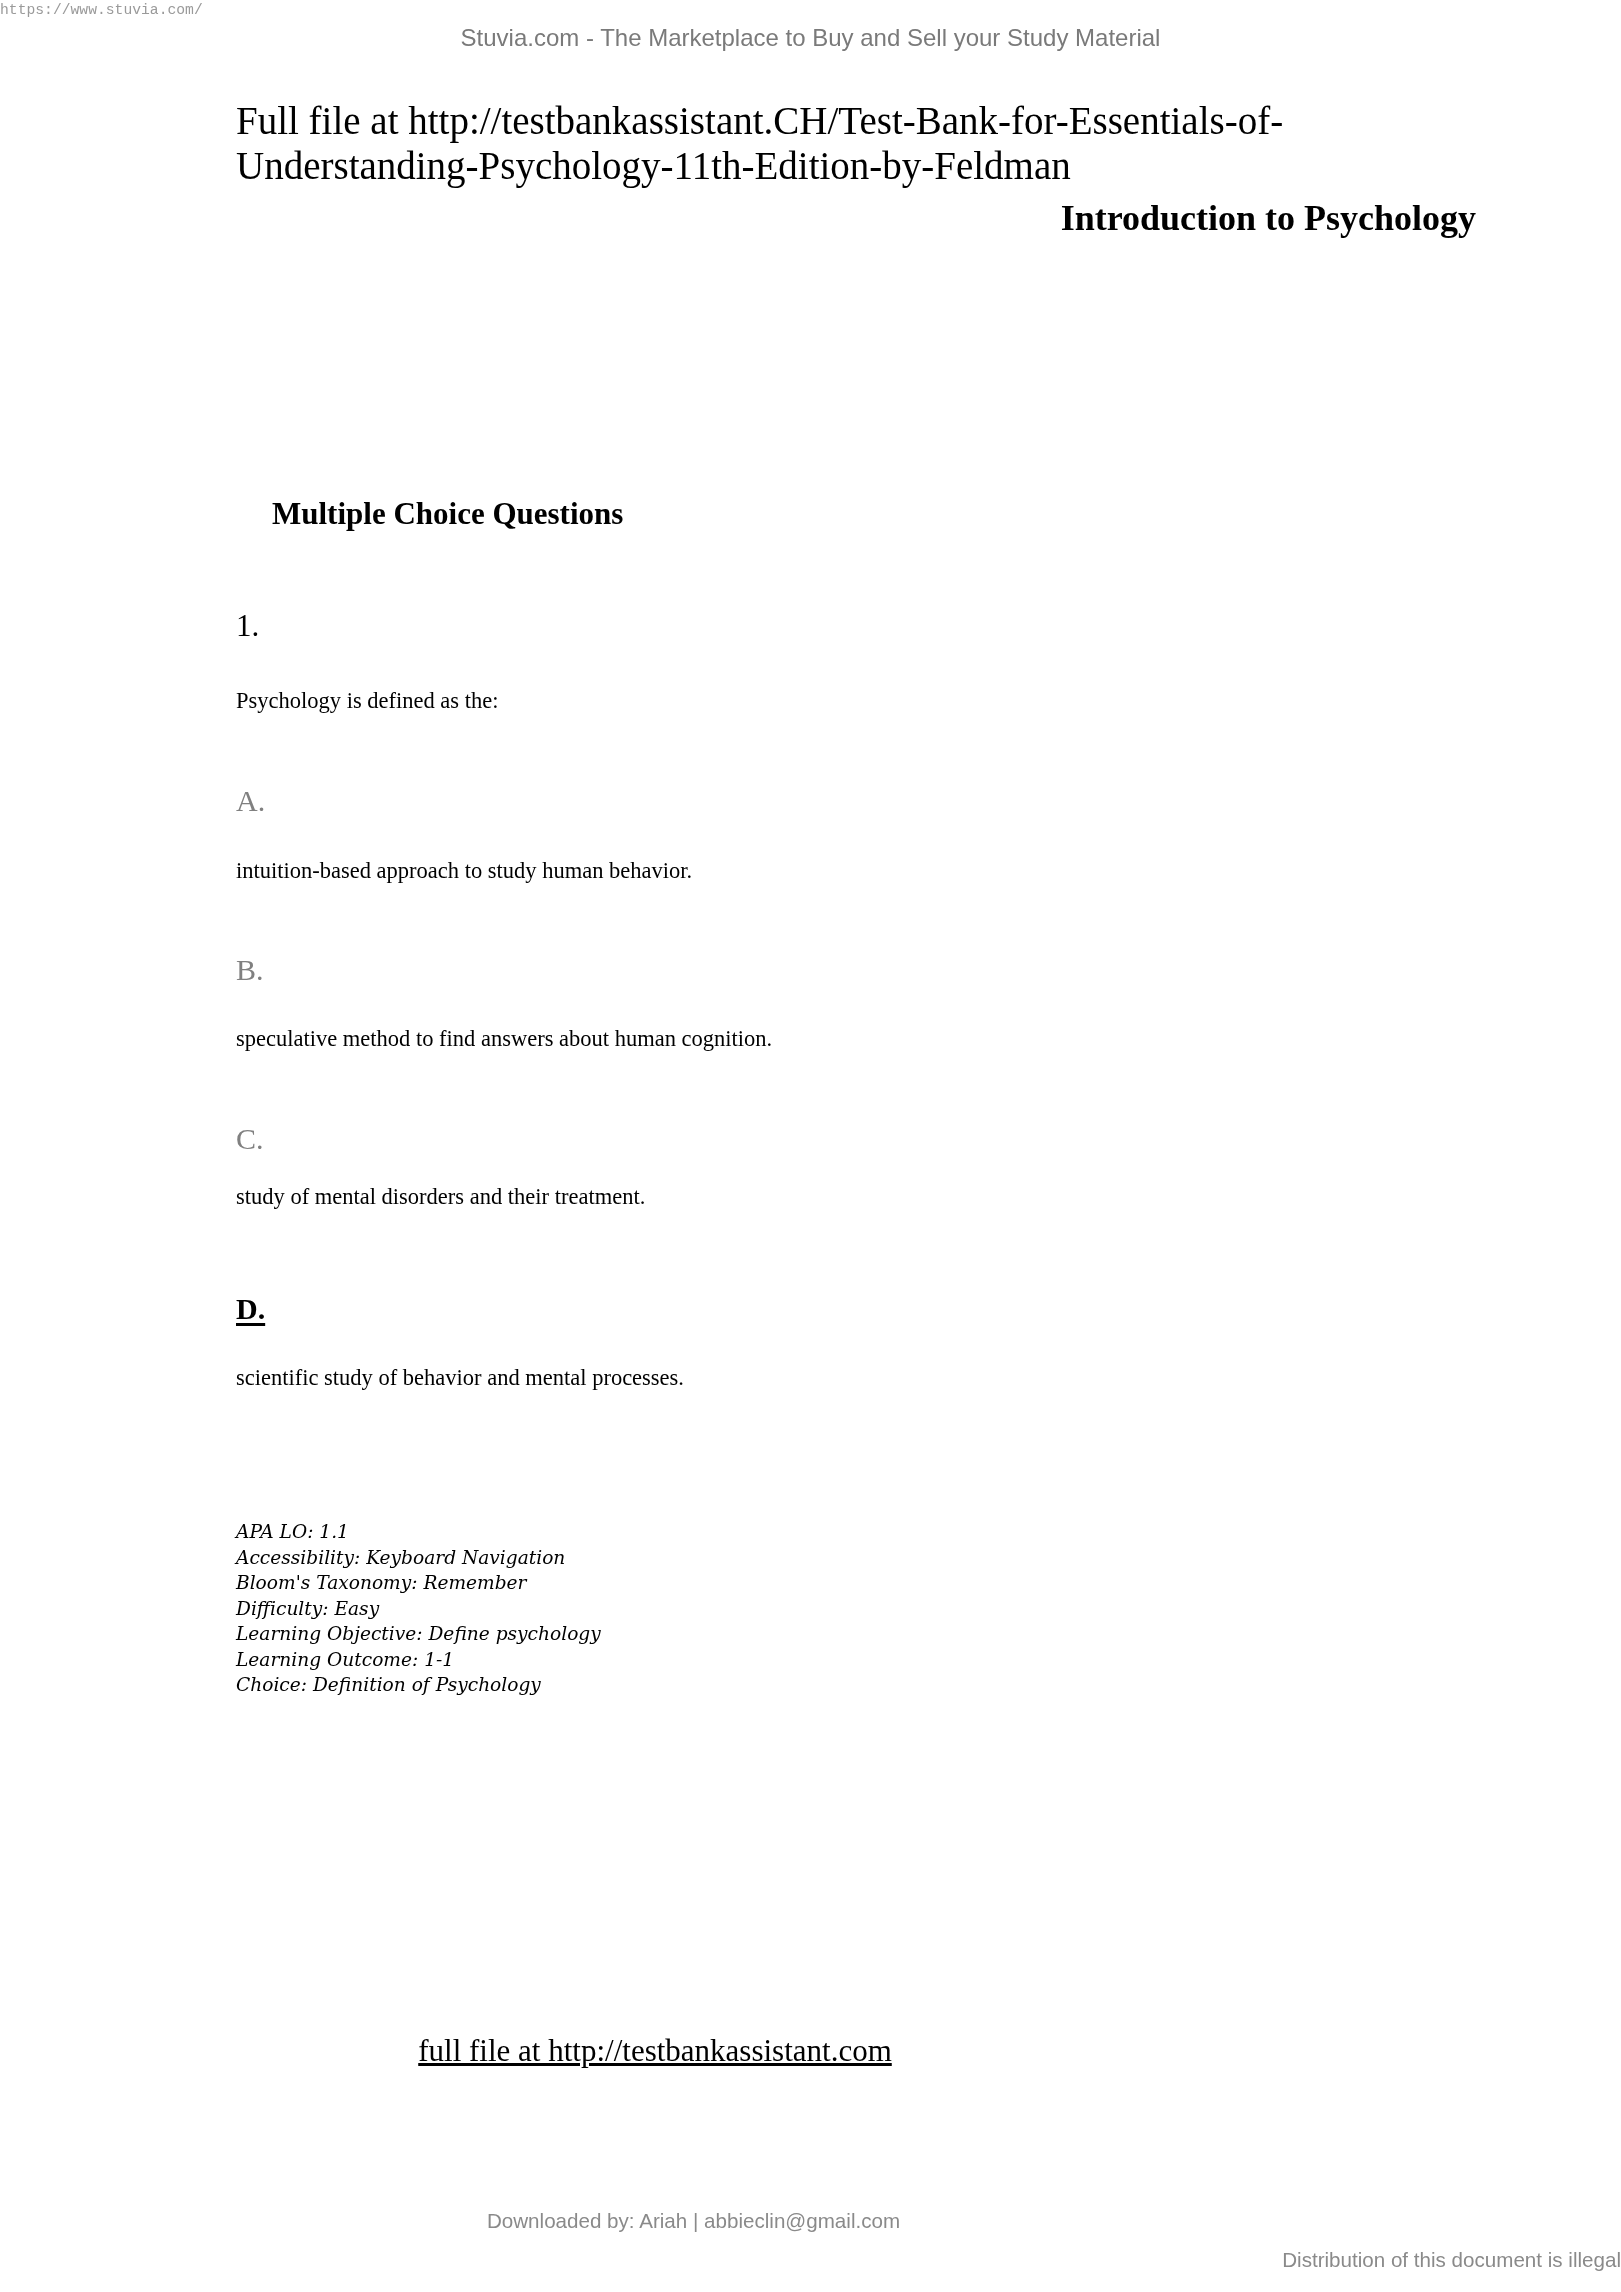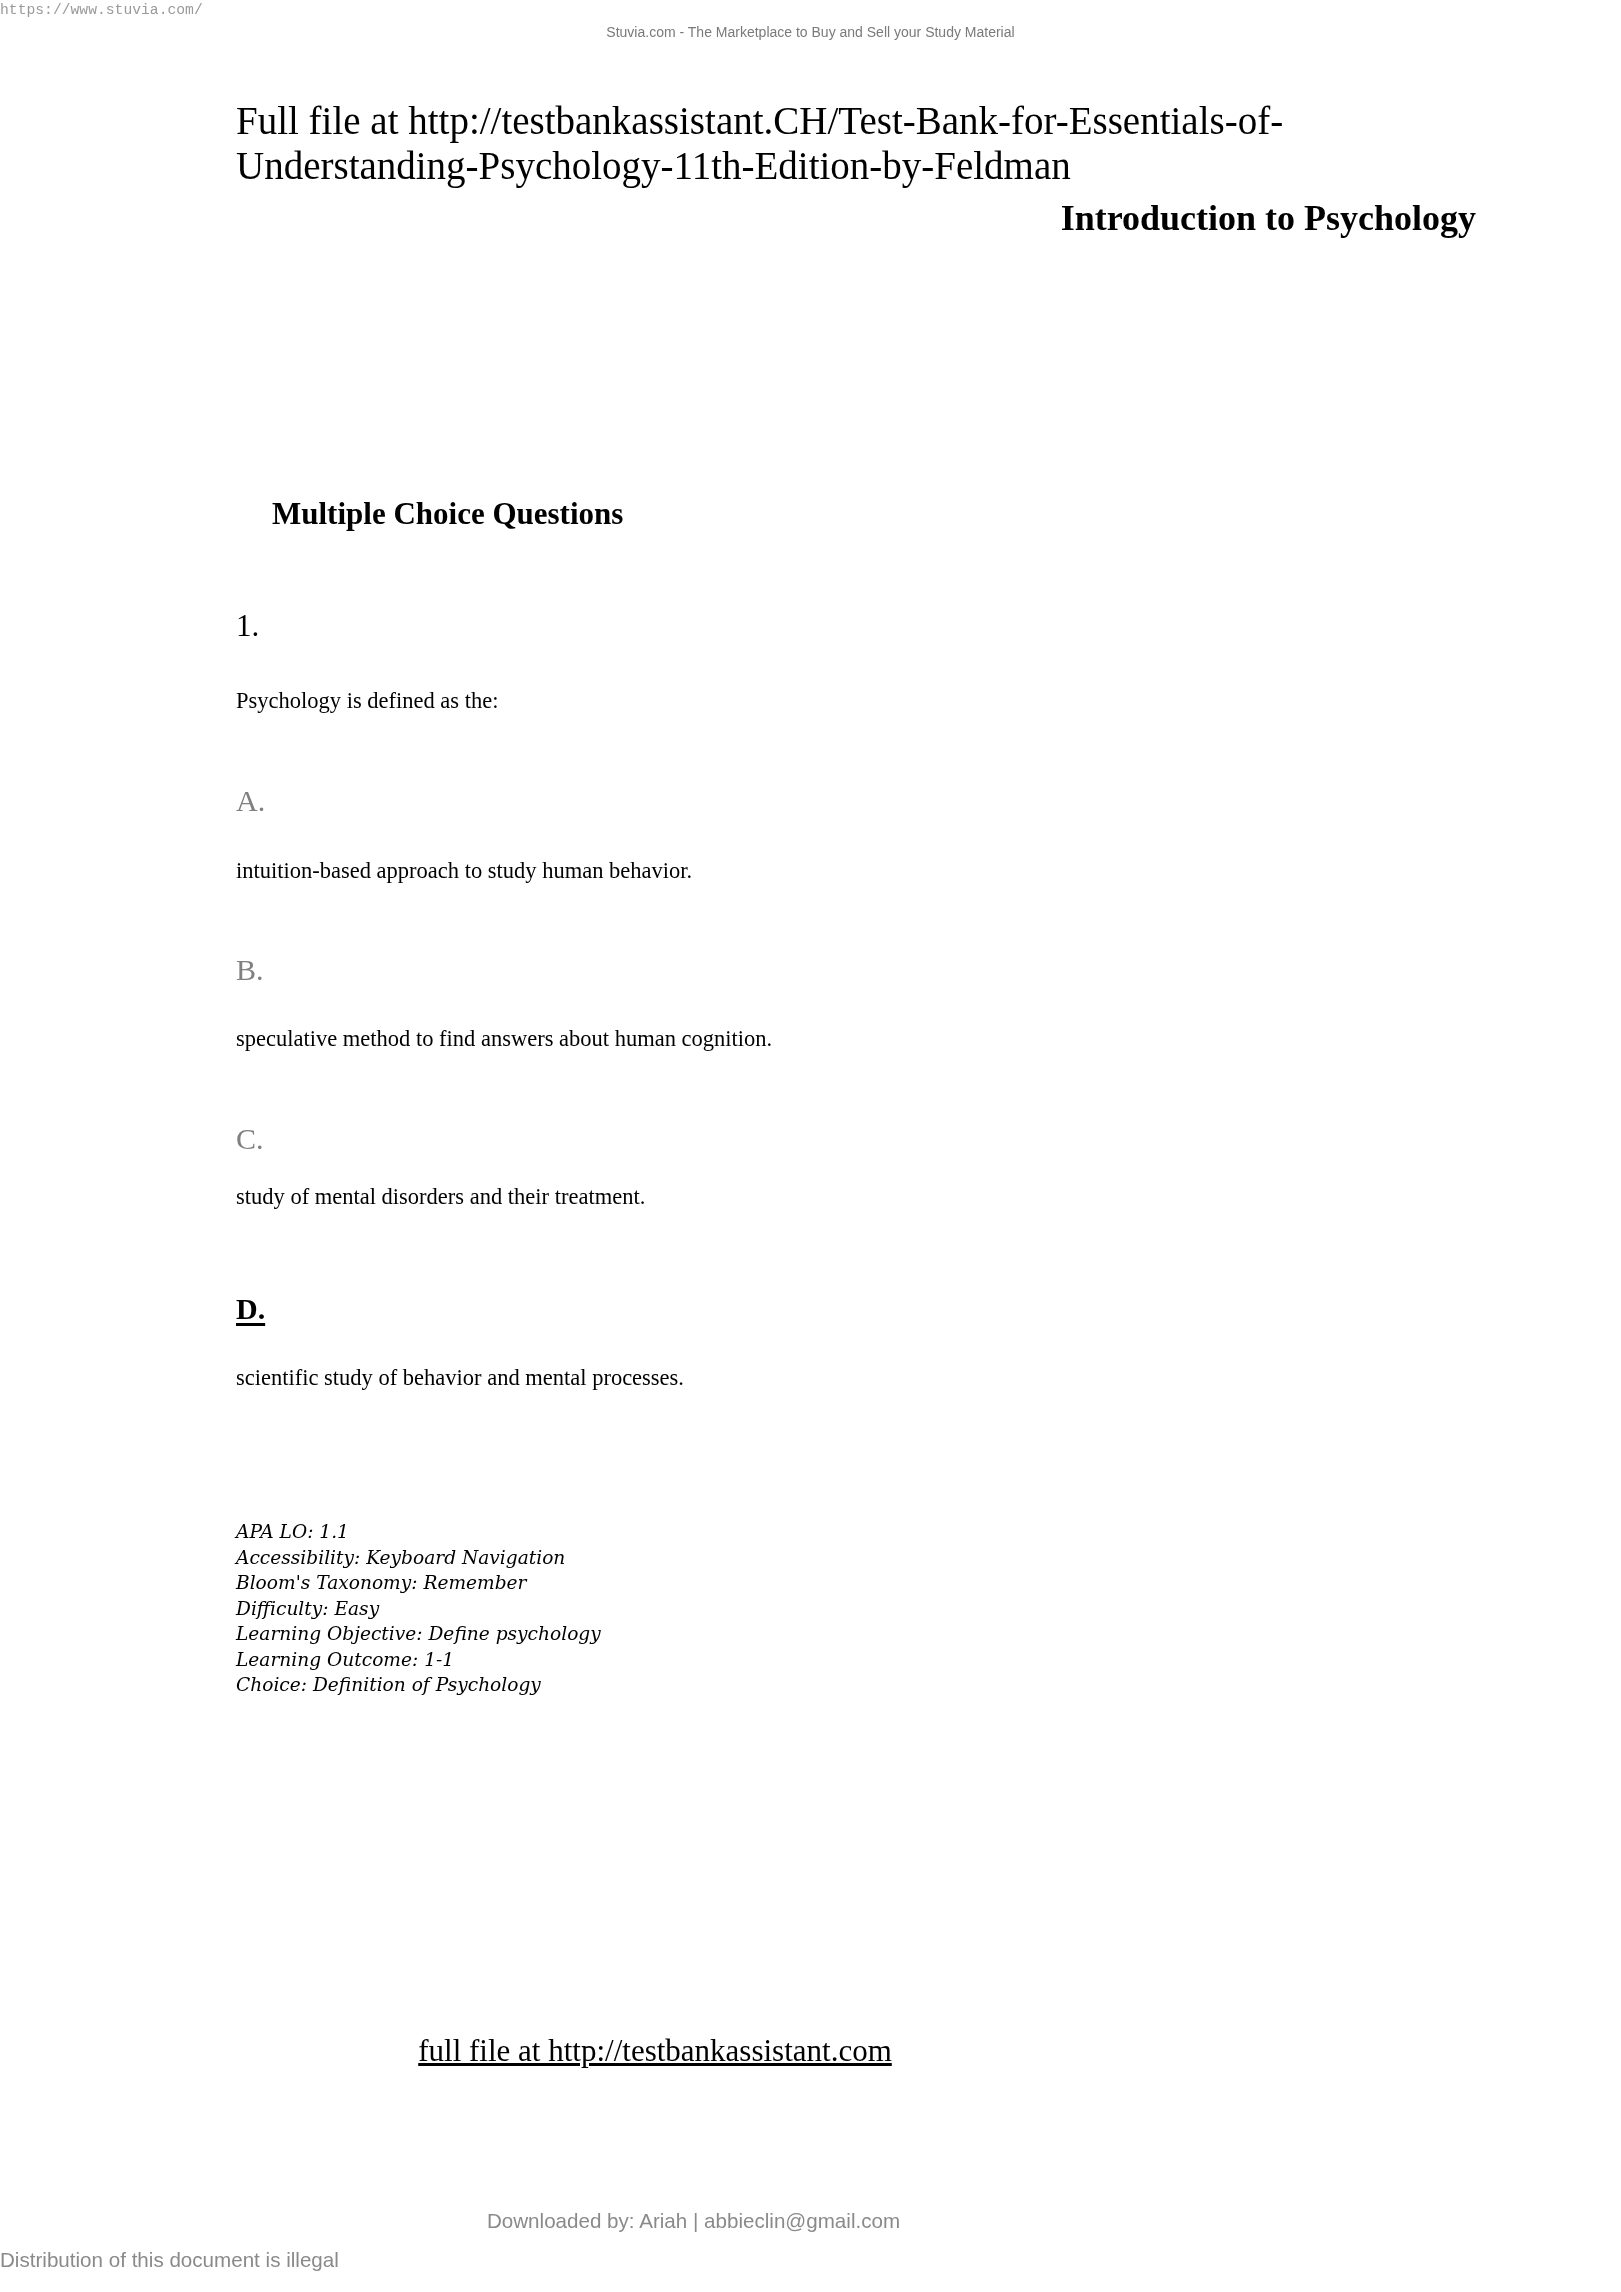--- a/index.html
+++ b/index.html
@@ -1,32 +1,32 @@
 <!DOCTYPE html>
 <html><head>
   <meta charset="utf-8">
   <style>
     html, body { margin:0; padding:0; background:#ffffff; }
     body { width:1621px; height:2293px; position:relative; overflow:hidden; color:#000; }
     .abs { position:absolute; white-space:nowrap; }
     .url-tag { left:0; top:2px; font-family:"Liberation Mono", monospace; font-size:14.7px; color:#9a9a9a; }
-    .banner { left:0; width:1621px; top:23.5px; text-align:center; font-family:"Liberation Sans", sans-serif; font-size:14px; color:#7a7a7a; }
+    .banner { left:0; width:1621px; top:23.5px; text-align:center; font-family:"Liberation Sans", sans-serif; font-size:24px; color:#7a7a7a; }
     .full-file { left:236px; top:98px; font-family:"Liberation Serif", serif; font-size:39px; line-height:45px; color:#000; white-space:normal; width:1176px; }
     .chapter { right:145px; top:196px; text-align:right; font-family:"Liberation Serif", serif; font-weight:bold; font-size:36px; line-height:45px; }
     .section { left:236px; top:496px; font-family:"Liberation Serif", serif; font-weight:bold; font-size:31px;margin-left:36px; }
     .qnum { left:236px; top:608px; font-family:"Liberation Serif", serif; font-size:31px; }
     .qtext { left:236px; top:688px; font-family:"Liberation Serif", serif; font-size:22.5px; }
     .opt-letter { left:236px; font-family:"Liberation Serif", serif; font-size:30px; color:#808080; }
     .opt-letter.correct { color:#000; font-weight:bold; text-decoration:underline; text-underline-offset:3.9px; }
     .opt-text { left:236px; font-family:"Liberation Serif", serif; font-size:22.5px; }
     .meta { left:236px; top:1519px; font-family:"DejaVu Serif", serif; font-style:italic; font-size:18.6px; line-height:25.5px; }
     .meta div { white-space:nowrap; }
     .footer-link { left:0; width:1310px; top:2033px; text-align:center; font-family:"Liberation Serif", serif; font-size:31px;text-decoration:underline; }
     .dl { left:0; width:1387px; top:2209px; text-align:center; font-family:"Liberation Sans", sans-serif; font-size:20.6px; color:#8a8a8a; }
-    .illegal { left:0; width:1621px; top:2248px; text-align:left; font-family:"Liberation Sans", sans-serif; font-size:20.6px; color:#8a8a8a; }
+    .illegal { left:0; width:1621px; top:2248px; text-align:right; font-family:"Liberation Sans", sans-serif; font-size:20.6px; color:#8a8a8a; }
   </style>
 </head>
 <body>
 
 <div class="abs url-tag">https://www.stuvia.com/</div>
 <div class="abs banner">Stuvia.com - The Marketplace to Buy and Sell your Study Material</div>
 
 <div class="abs full-file">Full file at http://testbankassistant.CH/Test-Bank-for-Essentials-of-Understanding-Psychology-11th-Edition-by-Feldman</div>
 
 <div class="abs chapter">

